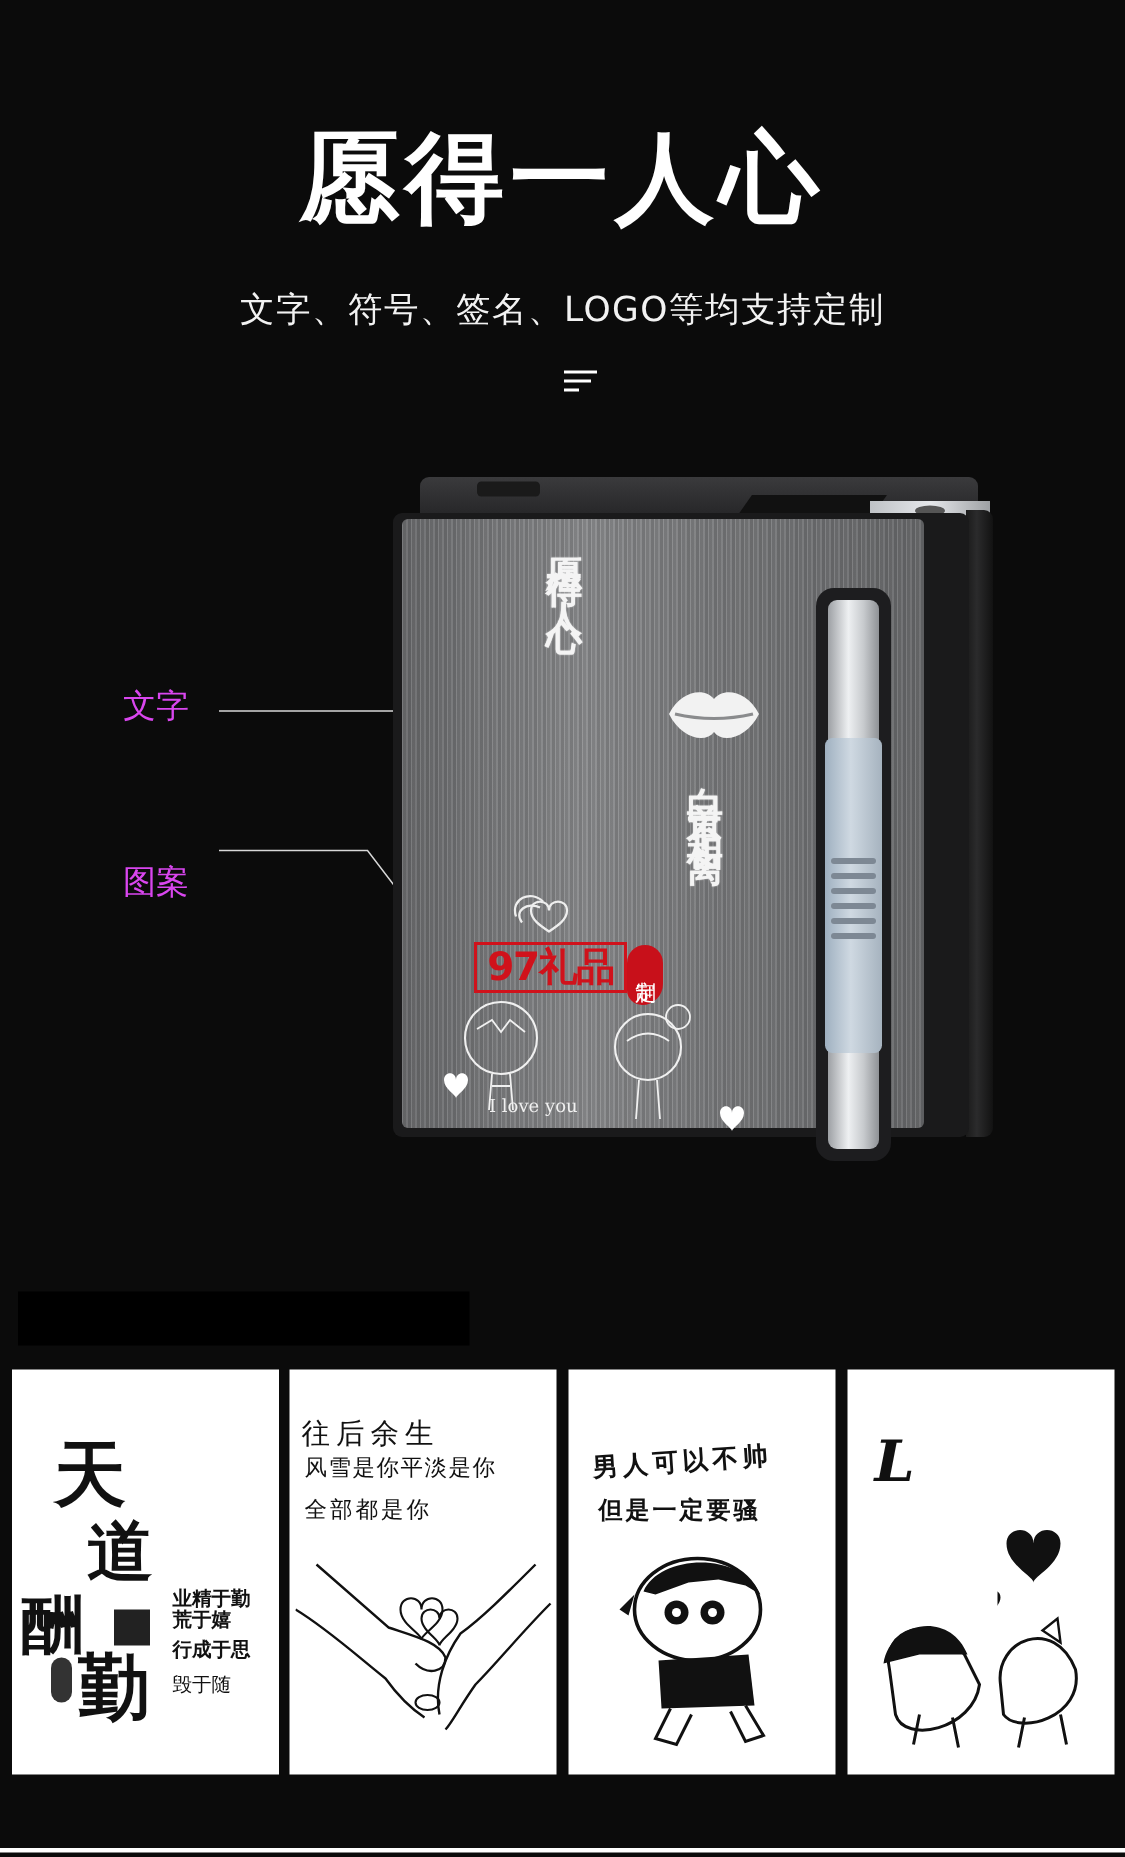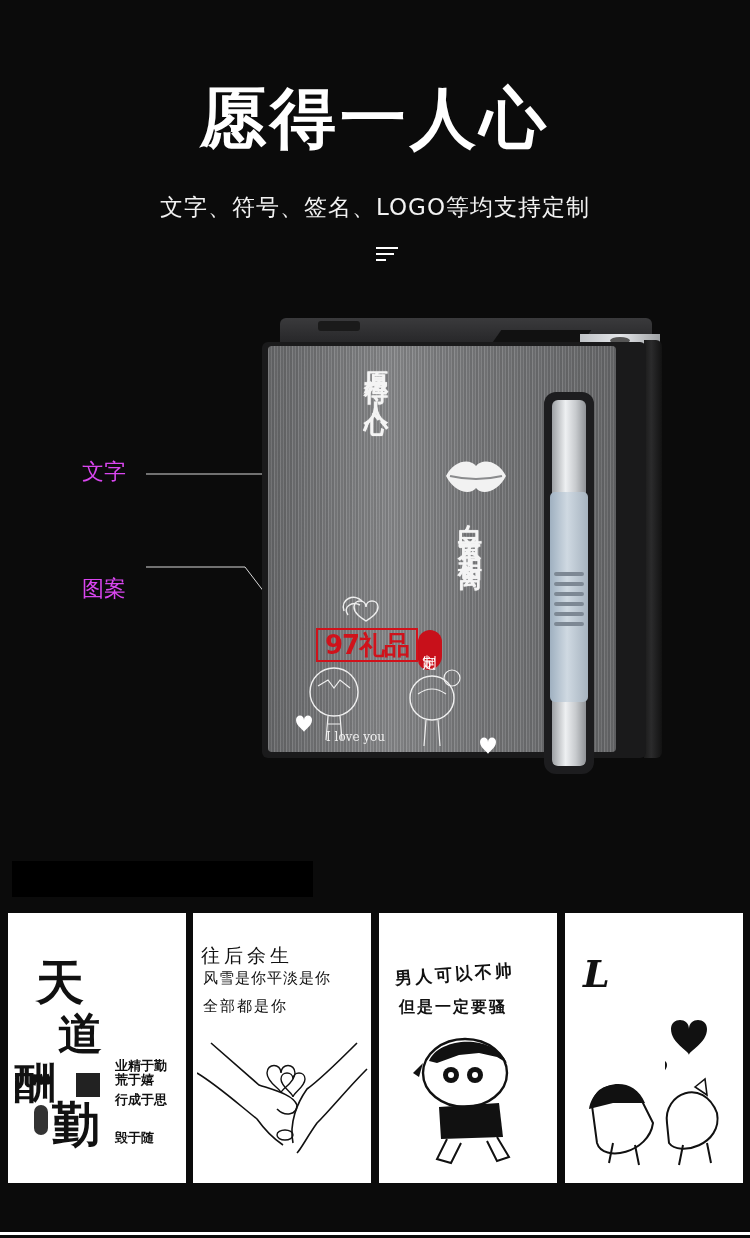--- a/index.html
+++ b/index.html
@@ -115,21 +115,21 @@
 <div class="abs card" style="left:8px;">
   <div class="t" style="left:28px;top:38px;font-size:48px;font-weight:bold;">天</div>
   <div class="t" style="left:50px;top:92px;font-size:44px;font-weight:bold;">道</div>
   <div class="t" style="left:6px;top:142px;font-size:42px;font-weight:bold;">酬</div>
   <div class="t" style="left:44px;top:180px;font-size:48px;font-weight:bold;">勤</div>
   <div style="position:absolute;left:68px;top:160px;width:24px;height:24px;background:#222;"></div>
   <div style="position:absolute;left:26px;top:192px;width:14px;height:30px;background:#333;border-radius:7px;"></div>
   <div class="t" style="left:107px;top:144px;font-size:13px;font-weight:bold;">业精于勤</div>
   <div class="t" style="left:107px;top:158px;font-size:13px;font-weight:bold;">荒于嬉</div>
   <div class="t" style="left:107px;top:178px;font-size:13px;font-weight:bold;">行成于思</div>
-  <div class="t" style="left:107px;top:216px;font-size:13px;font-weight:bold;">毁于随</div>
+  <div class="t" style="left:107px;top:201px;font-size:13px;font-weight:normal;">毁于随</div>
 </div>
 
 <div class="abs card" style="left:193px;">
   <div class="t" style="left:8px;top:30px;font-size:19px;letter-spacing:4px;">往后余生</div>
   <div class="t" style="left:10px;top:56px;font-size:15px;letter-spacing:1px;">风雪是你平淡是你</div>
   <div class="t" style="left:10px;top:84px;font-size:15px;letter-spacing:2px;">全部都是你</div>
   <svg style="position:absolute;left:4px;top:120px;" width="172" height="130">
     <path d="M70 40 C70 30,84 30,84 40 C84 30,98 30,98 40 C98 50,84 56,84 60 C84 56,70 50,70 40Z" stroke="#111" stroke-width="1.4" fill="none"></path>
     <path d="M84 46 C84 38,96 38,96 46 C96 38,108 38,108 46 C108 54,96 60,96 64 C96 60,84 54,84 46Z" stroke="#111" stroke-width="1.4" fill="none"></path>
     <path d="M14 10 L62 52 C80 58,96 62,100 72 C100 82,88 84,80 76" stroke="#111" stroke-width="1.6" fill="none"></path>

